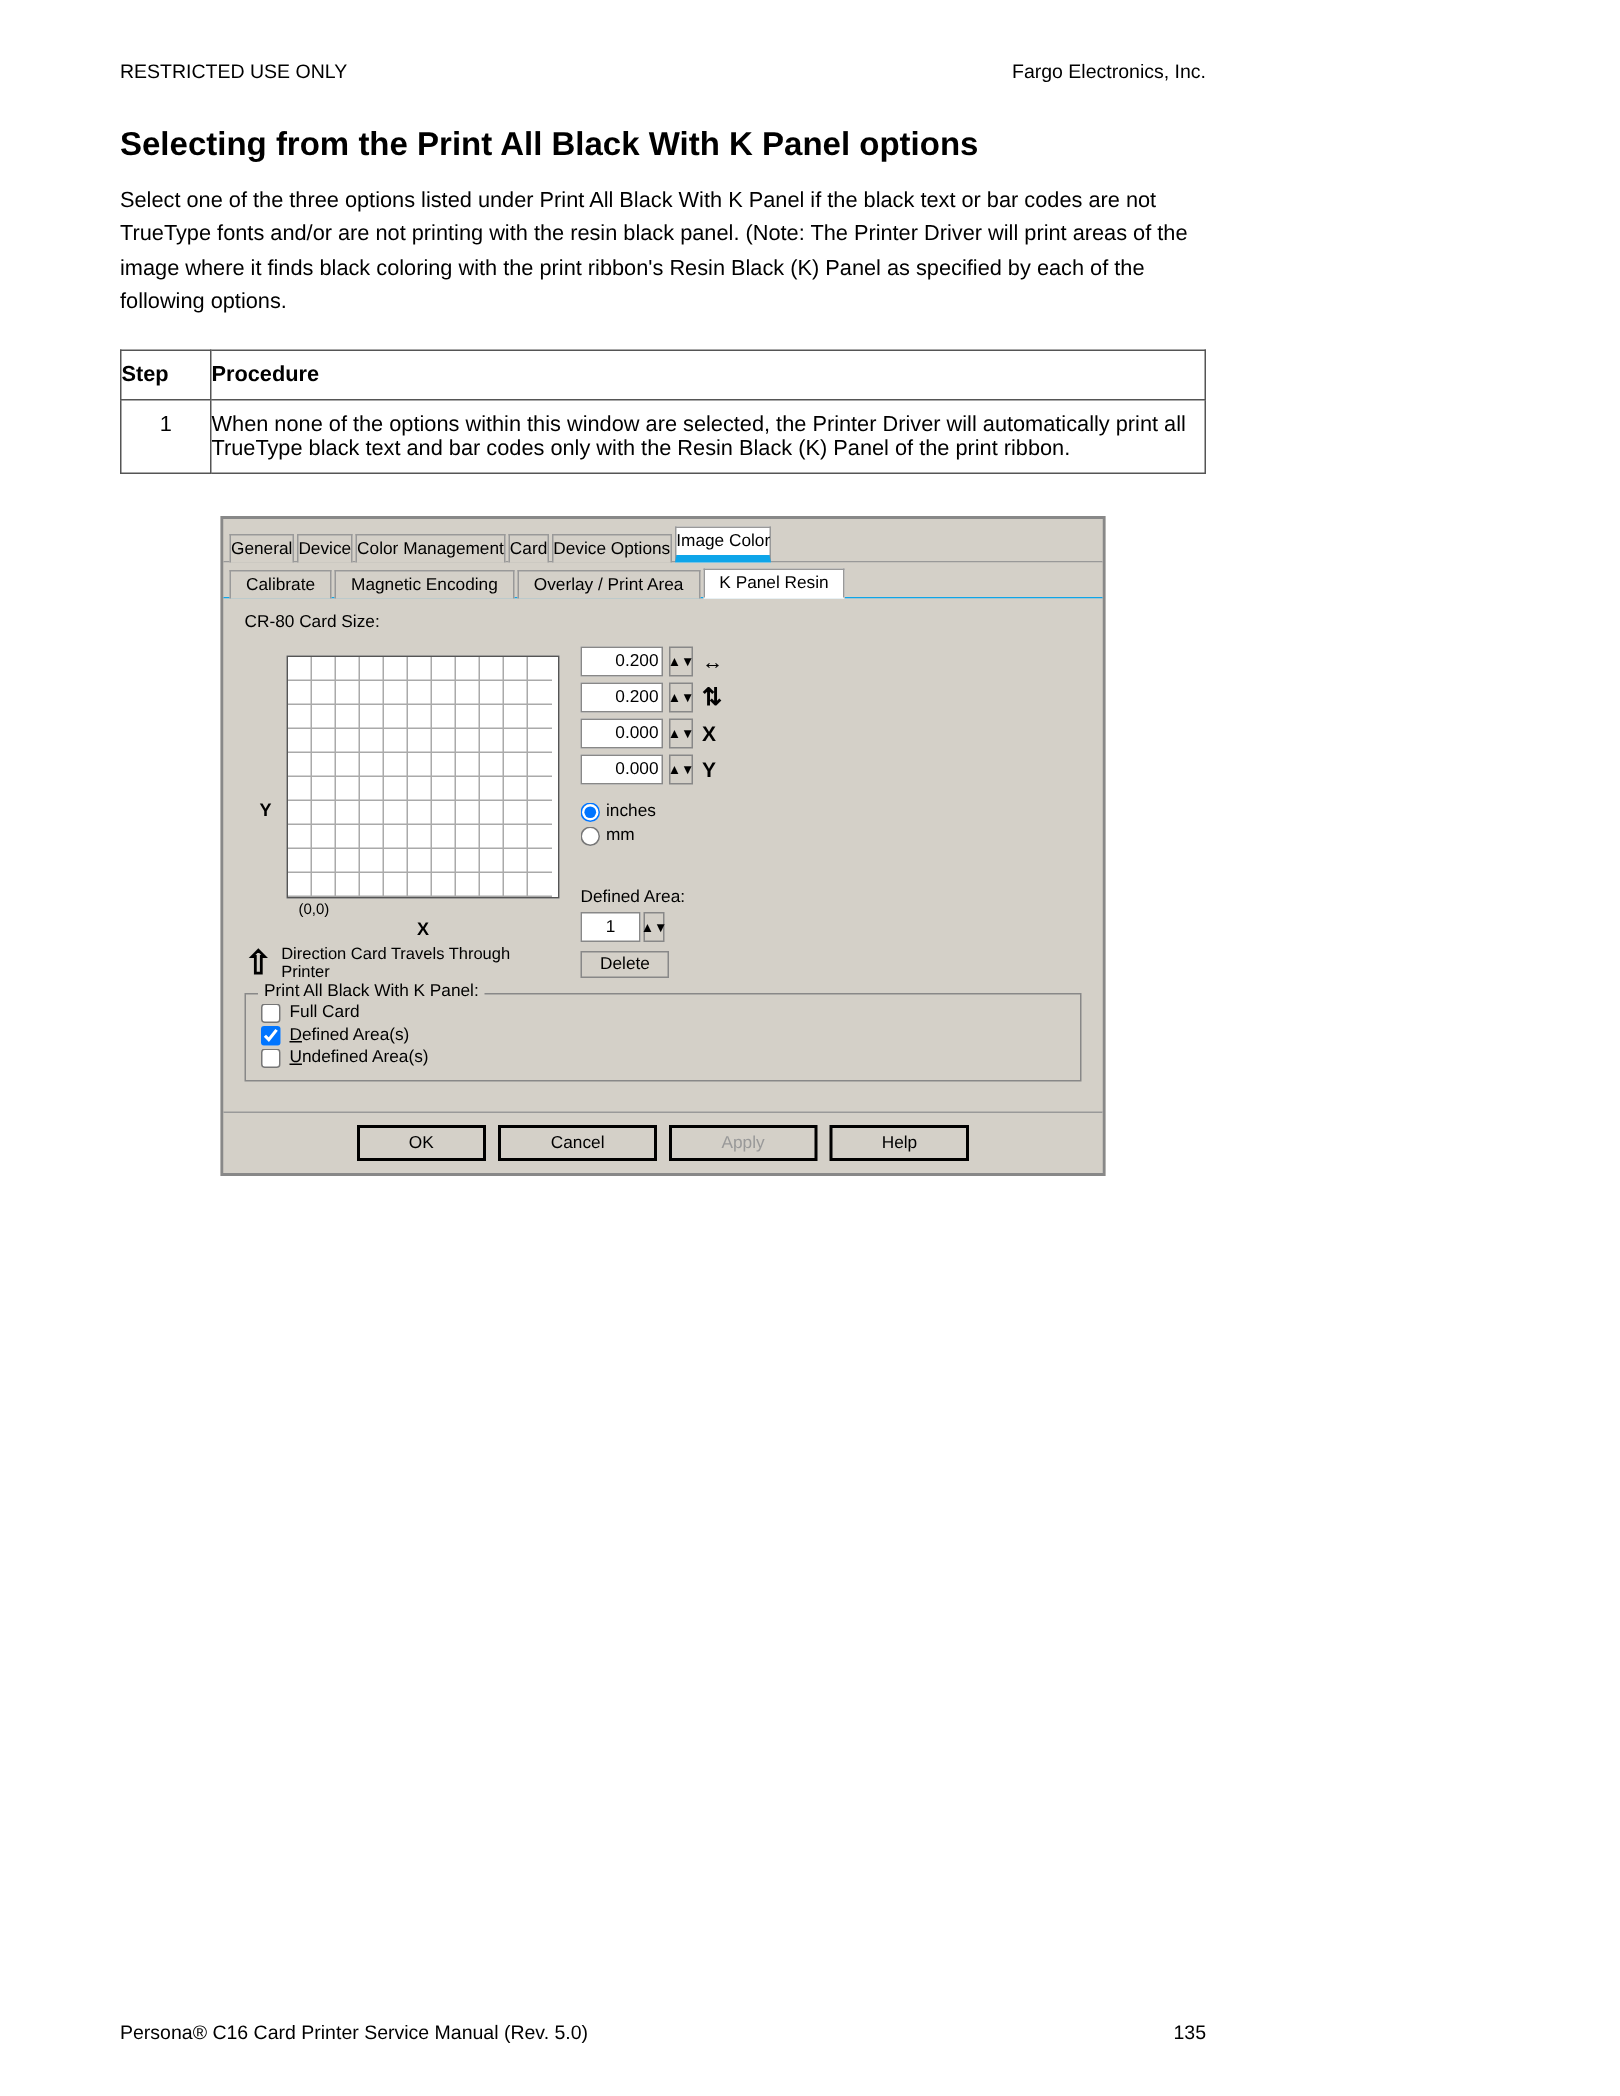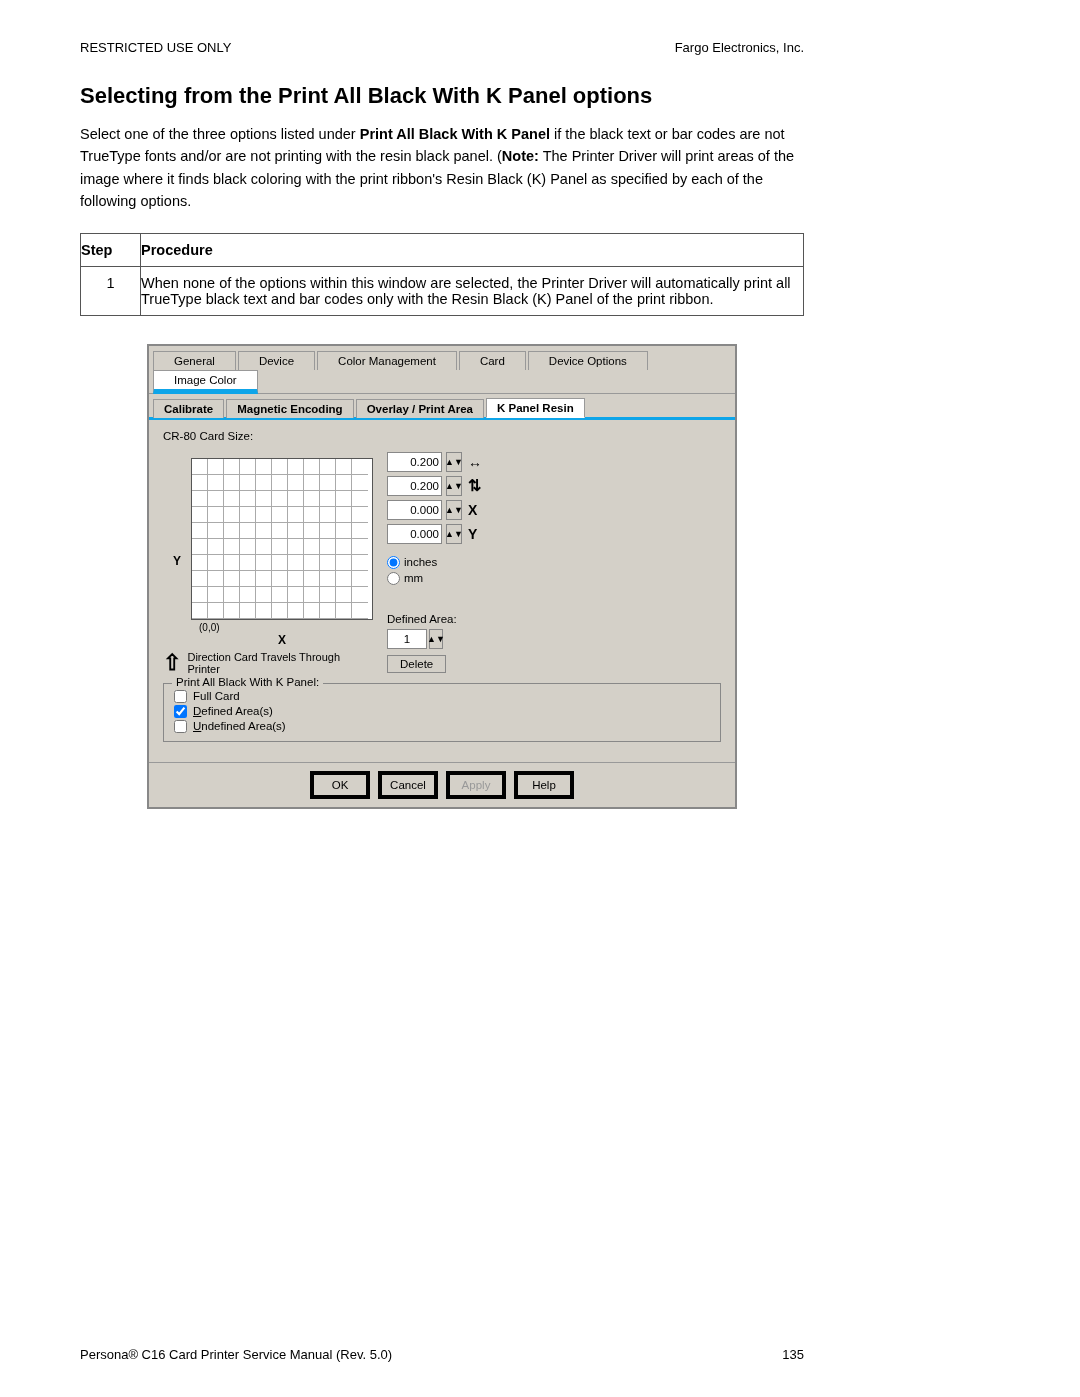--- a/index.html
+++ b/index.html
@@ -37,21 +37,21 @@
       margin-bottom: 14px;
     }
 
     .description-text {
       font-size: 14.5px;
       line-height: 1.55;
       margin-bottom: 20px;
     }
 
     .description-text b {
-      font-weight: bold;
+      font-weight: normal;
     }
 
     
     .procedure-table {
       width: 100%;
       border-collapse: collapse;
       margin-bottom: 28px;
       font-size: 14.5px;
     }
 
@@ -91,21 +91,21 @@
     .tab-bar-top {
       display: flex;
       align-items: flex-end;
       padding: 4px 4px 0 4px;
       border-bottom: 1px solid #999;
       background: #d4d0c8;
       flex-wrap: wrap;
     }
 
     .tab {
-      padding: 3px 20px;
+      padding: 3px 0;
       border: 1px solid #999;
       border-bottom: none;
       background: #d4d0c8;
       cursor: pointer;
       font-size: 11.5px;
       position: relative;
       top: 1px;
       margin-right: 2px;
     }
 
@@ -113,23 +113,22 @@
       background: #fff;
       border-bottom: 5px solid #0ea5e9;
       z-index: 2;
       font-weight: normal;
     }
 
     .tab-bar-second {
       display: flex;
       align-items: flex-end;
       padding: 3px 4px 0 4px;
-      border-bottom: 3px solid #0ea5e9;
-      background: #d4d0c8;
-      font-weight: bold;
+      border-bottom: 1px solid #0ea5e9;
+      background: #d4d0c8;
     }
 
     .tab2 {
       padding: 3px 10px;
       border: 1px solid #999;
       border-bottom: none;
       background: #d4d0c8;
       cursor: pointer;
       font-size: 11.5px;
       position: relative;
@@ -351,22 +350,22 @@
     .dialog-buttons {
       display: flex;
       justify-content: center;
       gap: 8px;
       padding: 8px 14px;
       border-top: 1px solid #999;
       background: #d4d0c8;
     }
 
     .dlg-btn {
-      padding: 4px 6px;
-      border: 4px solid #000000;
+      padding: 4px 33px;
+      border: 2px solid #000000;
       background: #d4d0c8;
       font-size: 11.5px;
       cursor: pointer;
       min-width: 60px;
     }
 
     .dlg-btn:disabled, .dlg-btn.disabled {
       color: #999;
       cursor: default;
     }

